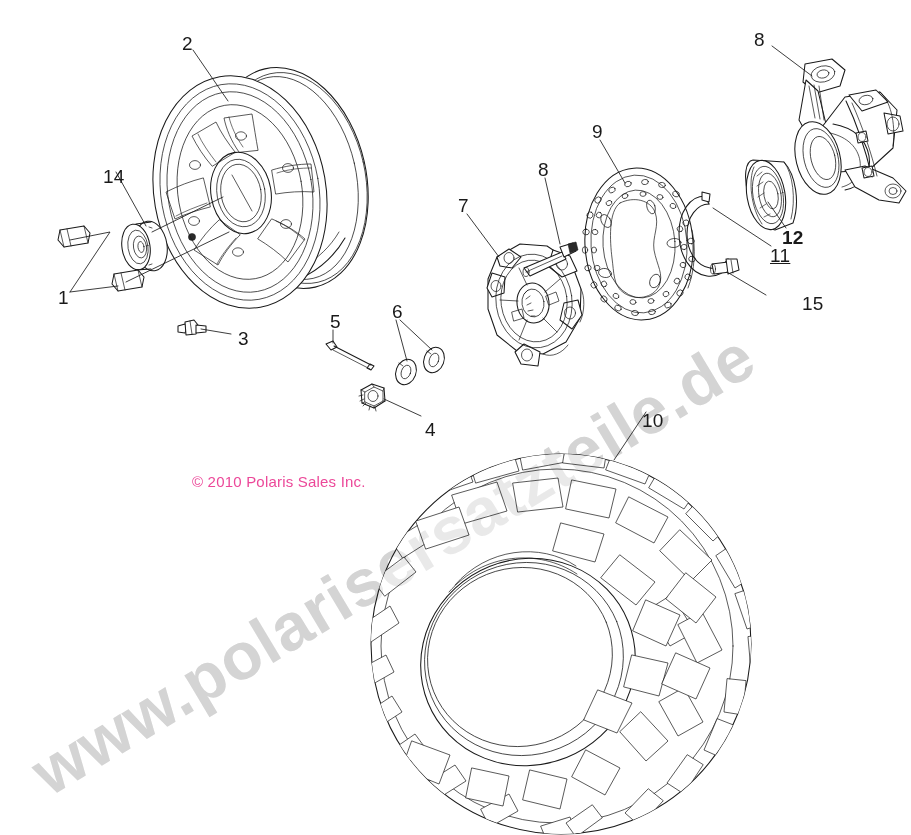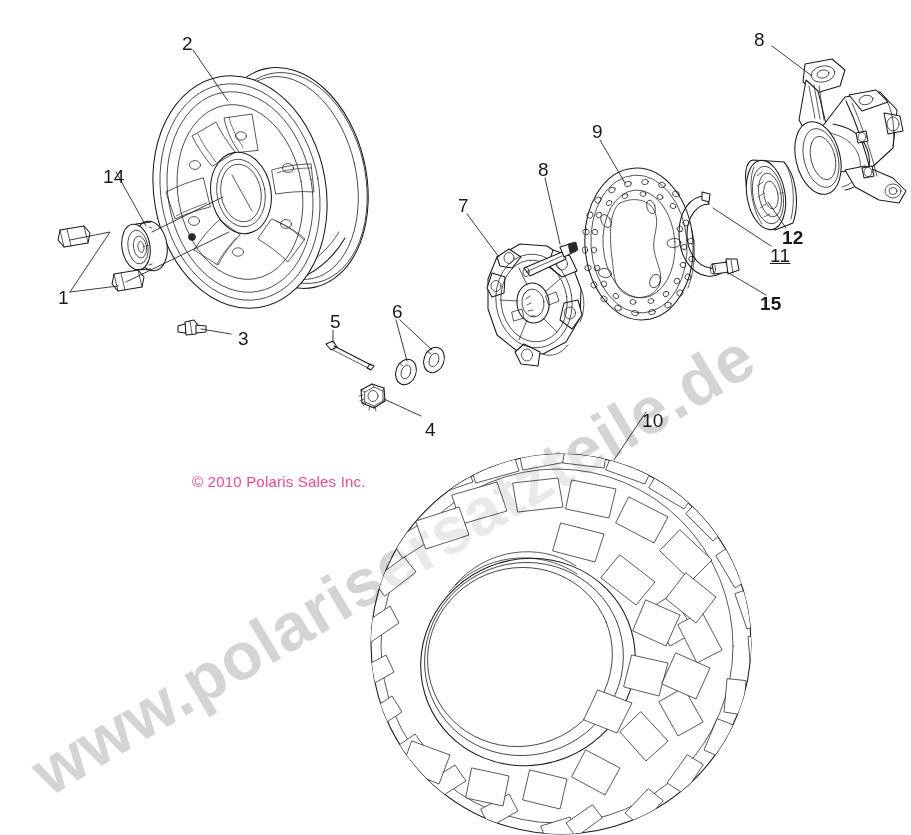--- a/index.html
+++ b/index.html
@@ -492,15 +492,15 @@
   <div class="callout" style="left:330px; top:312px;">5</div>
   <div class="callout" style="left:392px; top:302px;">6</div>
   <div class="callout" style="left:458px; top:196px;">7</div>
   <div class="callout" style="left:538px; top:160px;">8</div>
   <div class="callout" style="left:592px; top:122px;">9</div>
   <div class="callout" style="left:642px; top:395px;margin-top:16px;">10</div>
   <div class="callout" style="left:770px; top:246px;text-decoration:underline;">11</div>
   <div class="callout" style="left:782px; top:228px;font-weight:bold;">12</div>
   <div class="callout" style="left:754px; top:30px;">8</div>
   <div class="callout" style="left:103px; top:155px;margin-top:12px;">14</div>
-  <div class="callout" style="left:760px; top:294px;font-weight:bold;">15</div>
+  <div class="callout" style="left:802px; top:294px;">15</div>
 
 </div>
 
 </body></html>

